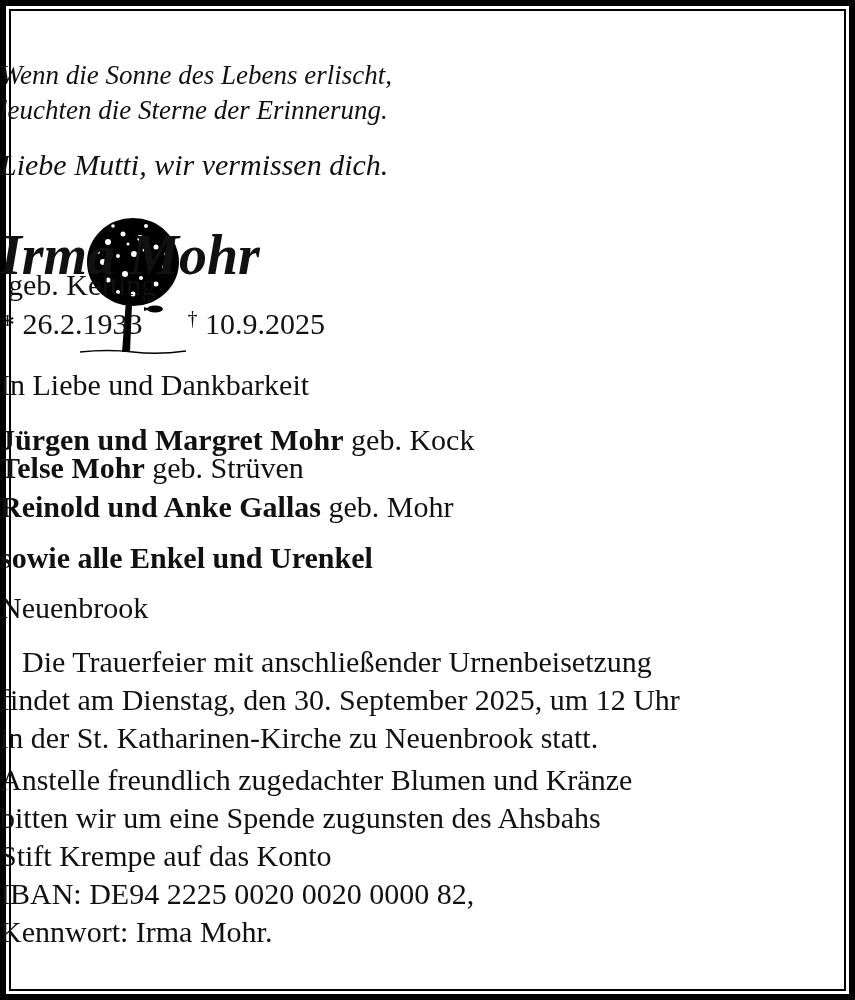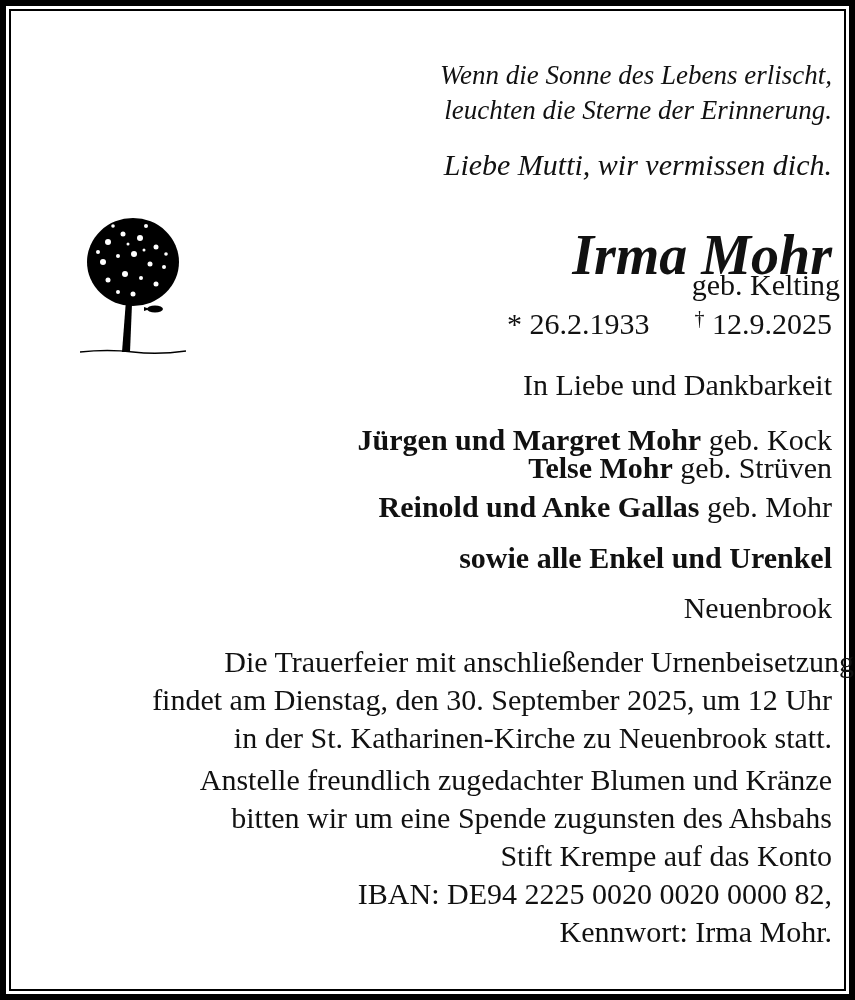--- a/index.html
+++ b/index.html
@@ -2,21 +2,21 @@
 <html><head>
 <meta charset="utf-8">
 <style>
   html, body { margin:0; padding:0; background:#ffffff; }
   body { width:855px; height:1000px; position:relative; overflow:hidden;
          font-family:"Liberation Serif","DejaVu Serif",serif; color:#111; }
   .frame-outer { position:absolute; left:0; top:0; width:855px; height:1000px;
                  box-sizing:border-box; border:6px solid #000; }
   .frame-inner { position:absolute; left:9px; top:9px; right:9px; bottom:9px;
                  border:2px solid #000; }
-  .line { position:absolute; left:0; width:832px; text-align:right; white-space:nowrap; }
+  .line { position:absolute; left:0; width:832px; text-align:left; white-space:nowrap; }
   .it { font-style:italic; }
   .b { font-weight:bold; }
   .tree { position:absolute; left:78px; top:212px; width:110px; height:145px; }
 </style>
 </head>
 <body>
 
 <div class="frame-outer"></div>
 <div class="frame-inner"></div>
 
@@ -57,21 +57,21 @@
   </g>
 </svg>
 
 <div class="line it b" style="top:198px;font-size:56px;margin-top:25px;">Irma Mohr</div>
 <div class="line" style="top:268px;font-size:30px;margin-left:8px;">geb. Kelting</div>
 <div class="line" style="top:307px;font-size:30px;">
   <span>*</span>
   <span>26.2.1933</span>
   <span style="display:inline-block;width:30px;"></span>
   <span style="font-size:20px;vertical-align:top;">†</span>
-  <span>12.9.2025</span>
+  <span>10.9.2025</span>
 </div>
 
 <div class="line" style="top:368px;font-size:30px;">In Liebe und Dankbarkeit</div>
 <div class="line" style="top:423px;font-size:30px;">
   <span class="b">Jürgen und Margret Mohr</span><span> geb. Kock</span>
 </div>
 <div class="line" style="top:451px;font-size:30px;">
   <span class="b">Telse Mohr</span><span> geb. Strüven</span>
 </div>
 <div class="line" style="top:490px;font-size:30px;">

